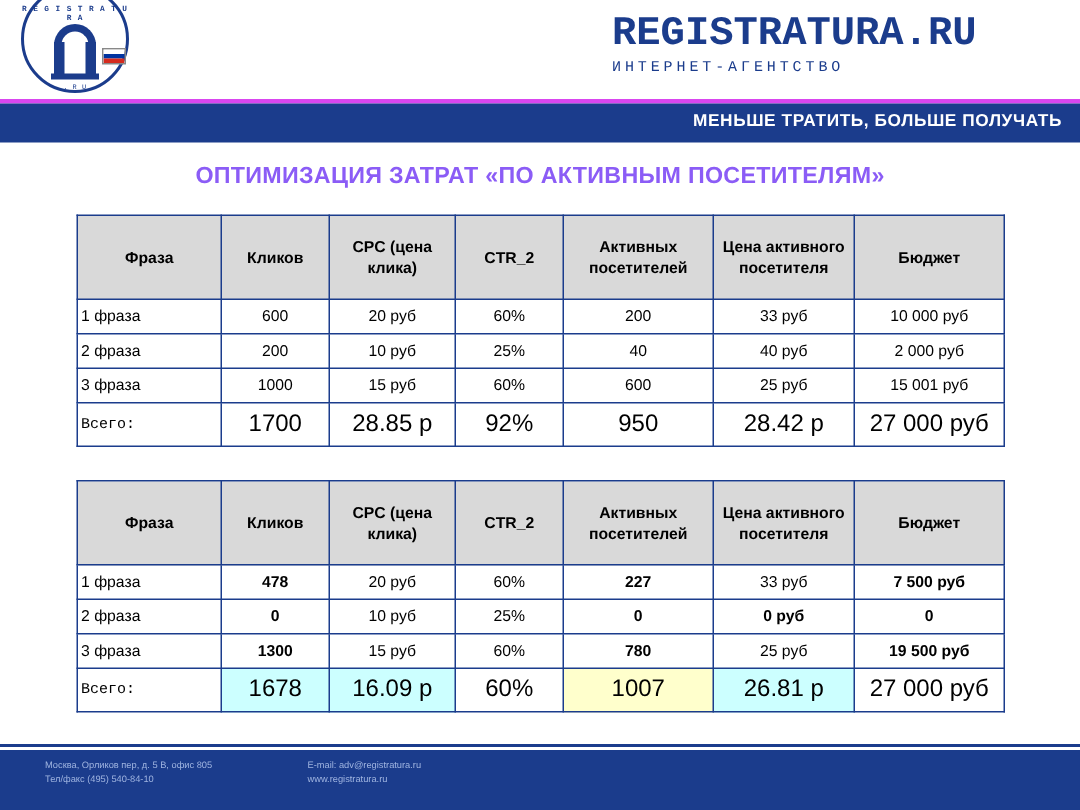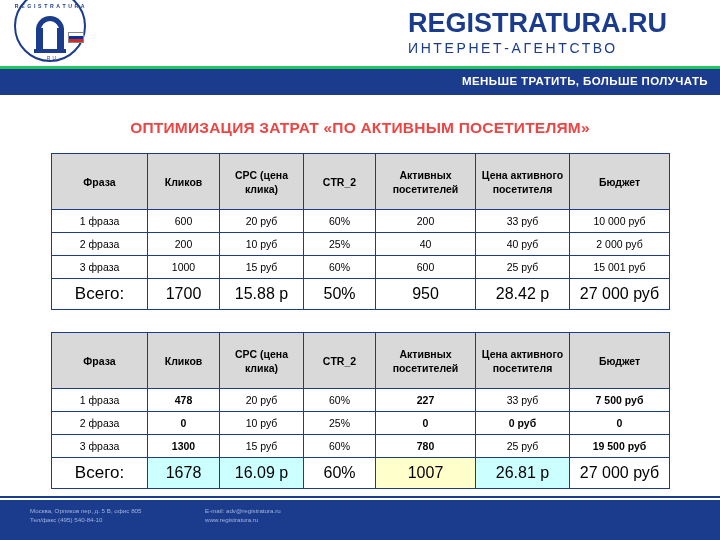--- a/index.html
+++ b/index.html
@@ -13,21 +13,22 @@
     font-family: "Liberation Sans", sans-serif;
     overflow: hidden;
     position: relative;
   }
 
   
   .header {
     position: relative;
     height: 66px;
     background: #ffffff;
-    border-bottom: 3px solid #22c55e;
+    border-bottom: 3px solid #d946ef;
+    font-family: Liberation Mono, monospace;
   }
   .logo-mark {
     position: absolute;
     left: 14px;
     top: 0px;
     width: 74px;
     height: 64px;
   }
   .logo-circle {
     position: absolute;
@@ -112,21 +113,21 @@
     text-align: left;
   }
   .brand-title {
     font-size: 27px;
     font-weight: bold;
     color: #1b3c8c;
     letter-spacing: 0px;
     line-height: 30px;
   }
   .brand-sub {
-    font-size: 14px;
+    font-size: 10px;
     color: #1b3c8c;
     letter-spacing: 2.6px;
     margin-top: 2px;
   }
 
   
   .blue-bar {
     position: relative;
     height: 26px;
     background: #1b3c8c;
@@ -137,23 +138,23 @@
     right: 12px;
     top: 6px;
     color: #ffffff;
     font-size: 11.5px;
     font-weight: bold;
     letter-spacing: .4px;
   }
 
   
   .slide-title {
-    margin-top: 24px;
+    margin-top: 14px;
     text-align: center;
-    color: #ef4444;
+    color: #8b5cf6;
     font-size: 15.5px;
     font-weight: bold;
     letter-spacing: .2px;
   }
 
   
   .table-wrap {
     margin: 16px auto 14px auto;
     width: 618px;
   }
@@ -176,28 +177,29 @@
   }
   table.grid thead th {
     background: #d9d9d9;
     font-weight: bold;
     font-size: 10.5px;
     height: 56px;
     line-height: 14px;
     padding: 3px 2px;
   }
   table.grid td.label {
-    text-align: center;
+    text-align: left;
   }
   table.grid tr.total td {
     font-size: 16px;
     font-weight: normal;
   }
   table.grid tr.total td.label {
-    font-size: 17px;
+    font-size: 10px;
+    font-family: Liberation Mono, monospace;
   }
   .c-blue { color: #1b3c8c; font-weight: bold; }
   .cell-hl { background: #ccffff; }
   .cell-hl2 { background: #ffffcc; }
 
   
   col.c0 { width: 96px; }
   col.c1 { width: 72px; }
   col.c2 { width: 84px; }
   col.c3 { width: 72px; }
@@ -309,22 +311,22 @@
         <td>1000</td>
         <td>15 руб</td>
         <td>60%</td>
         <td>600</td>
         <td>25 руб</td>
         <td>15 001 руб</td>
       </tr>
       <tr class="total">
         <td class="label">Всего:</td>
         <td>1700</td>
-        <td>15.88 р</td>
-        <td>50%</td>
+        <td>28.85 р</td>
+        <td>92%</td>
         <td>950</td>
         <td>28.42 р</td>
         <td>27 000 руб</td>
       </tr>
     </tbody>
   </table>
 </div>
 
 <div class="table-wrap second">
   <table class="grid">

